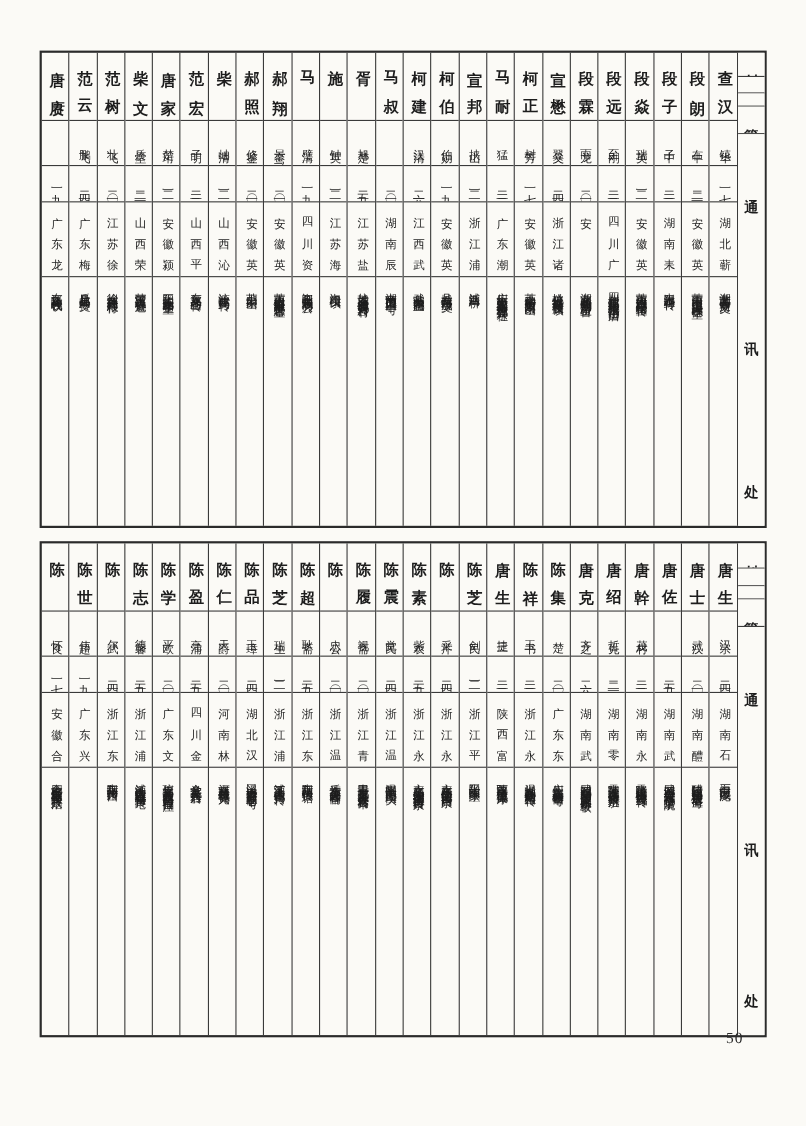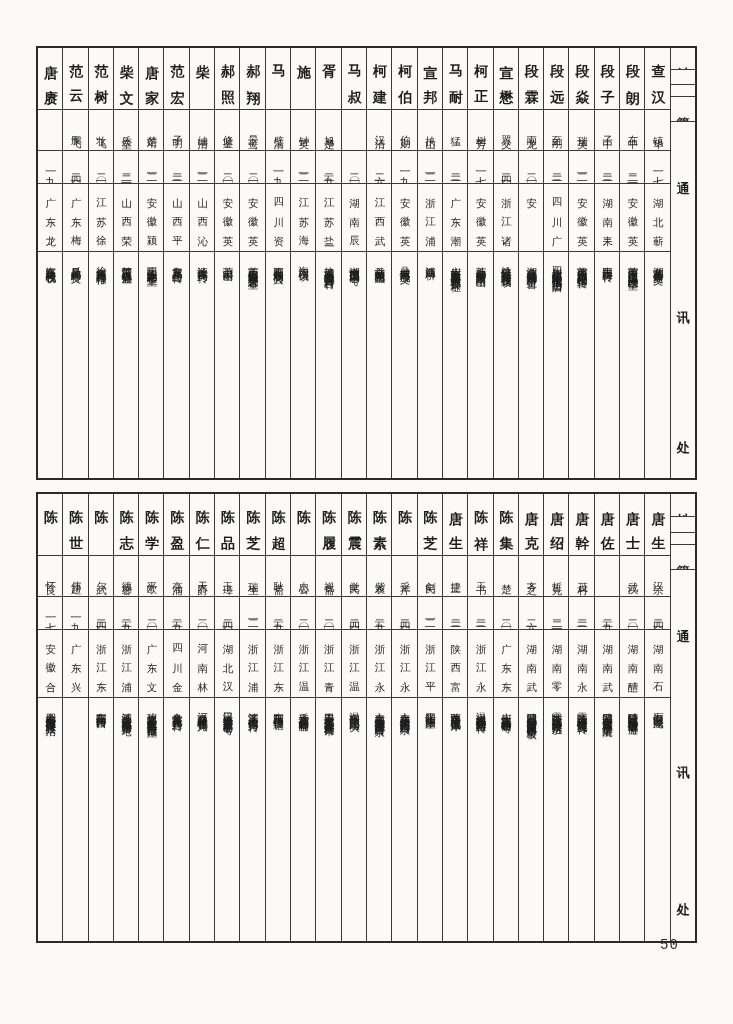--- a/index.html
+++ b/index.html
@@ -76,21 +76,21 @@
   }
   .hd-name    { font-size:14px; height:calc(100% - 16px); margin:8px auto; }
   .hd-byname  { font-size:13px; height:calc(100% - 12px); margin:6px auto; }
   .hd-age     { font-size:11.5px; height:calc(100% - 9px);  margin:4.5px auto; }
   .hd-native  { font-size:13px; height:calc(100% - 20px); margin:10px auto; }
   .hd-addr    { font-size:13px; height:calc(100% - 96px); margin:48px auto; }
 
   .page-number {
     position:absolute; left:660px; top:937px;
     font-size:14px; letter-spacing:1px; color:#2a2a2a;
-    font-family:Liberation Mono, monospace;
+    font-family:Liberation Serif, serif;
   }
 </style>
 </head>
 <body>
 
 <div class="page">
 
   <section class="reg-table" id="table-0">
     <div class="col header-col">
       <div class="cell c-name">

